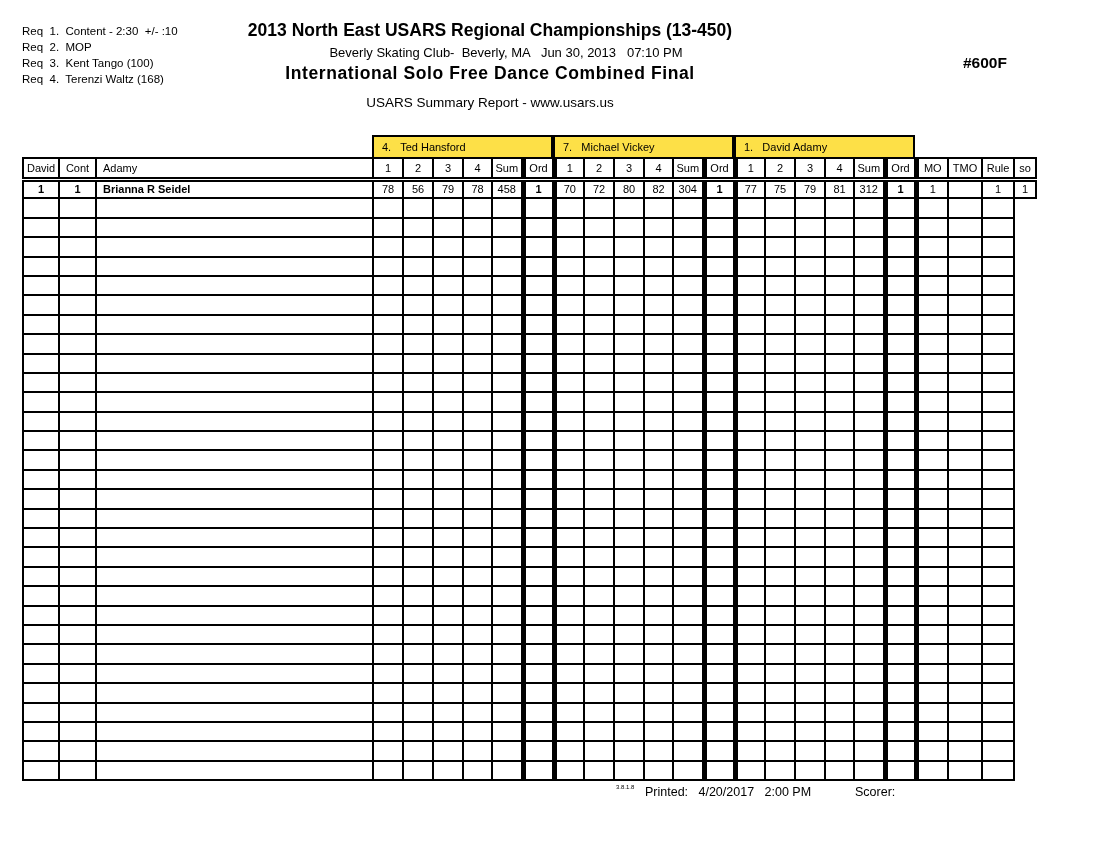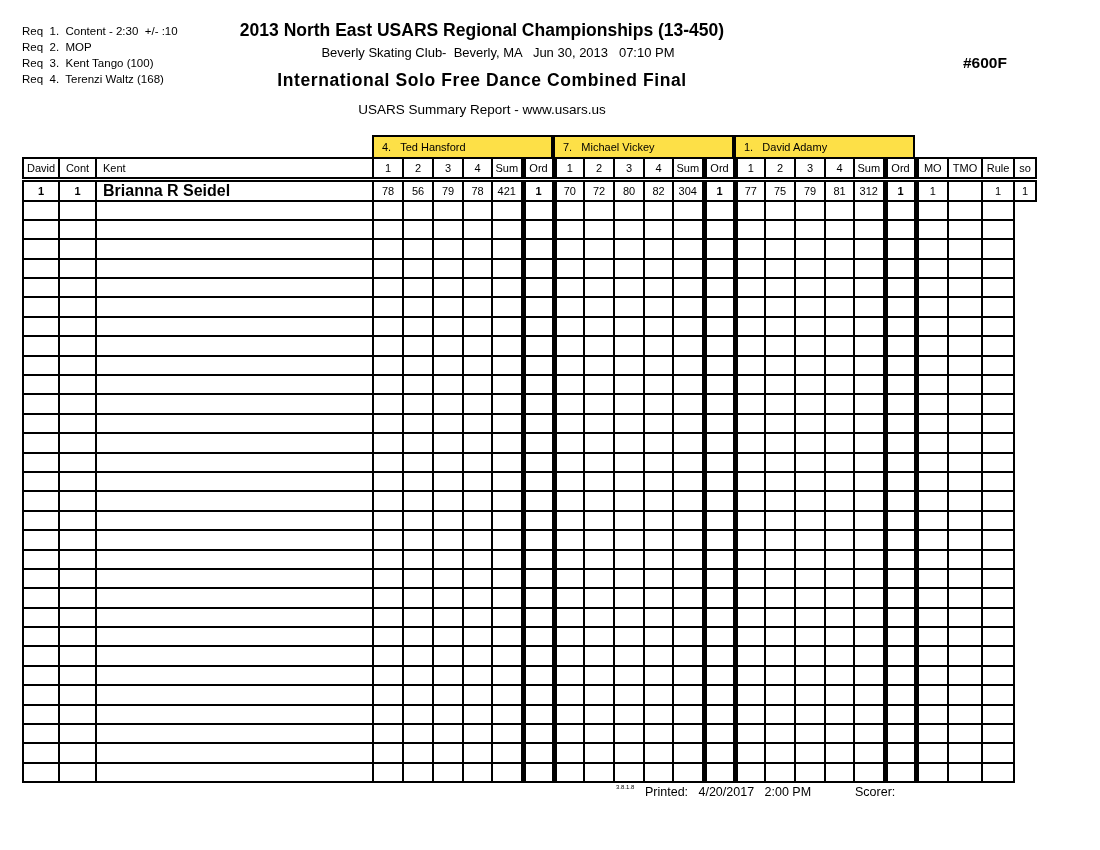--- a/index.html
+++ b/index.html
@@ -6,24 +6,24 @@
   html,body { background:#fff; }
   body {
     width:1100px; height:850px; position:relative;
     font-family:"Liberation Sans", sans-serif; color:#000;
     overflow:hidden;
   }
 
   .req-list { position:absolute; left:22px; top:23px; font-size:11.5px; line-height:16px; }
   .req-line { white-space:pre; }
 
-  .title-block { position:absolute; left:8px; top:20px; width:948px; text-align:center; }
+  .title-block { position:absolute; left:16px; top:20px; width:948px; text-align:center; }
   .t1 { font-size:17.5px; font-weight:bold; white-space:pre; }
   .t2 { font-size:13px; margin-top:4px; white-space:pre;padding-left:32px; }
-  .t3 { font-size:17.5px; font-weight:bold; letter-spacing:0.6px; margin-top:10px; white-space:pre; }
+  .t3 { font-size:17.5px; font-weight:bold; letter-spacing:0.6px; margin-top:3px; white-space:pre; }
   .t4 { font-size:13.5px; margin-top:11px; white-space:pre; }
 
   .event-number { position:absolute; left:963px; top:23px; font-size:15.5px; font-weight:bold;margin-top:31px; }
 
   .judge-box {
     position:absolute; top:135px; height:24px; width:181px;
     border:2px solid #000; background:#fde047;
     font-size:11px; padding:4px 0 0 8px; white-space:pre;
   }
   #jb0 { left:372px; } #jb1 { left:553px; } #jb2 { left:734px; }
@@ -31,21 +31,21 @@
   table.summary { position:absolute; left:22px; top:157px; border-collapse:collapse; table-layout:fixed; }
   .summary th, .summary td {
     border:2px solid #000; font-size:11px; font-weight:normal;
     text-align:center; padding:0; overflow:hidden; white-space:nowrap;
   }
   .summary th { height:21px; border-bottom:5px double #000; }
   .summary td { height:19.4px; }
   .summary .name-col { text-align:left; padding-left:6px; }
   .summary .ord { border-left:5px solid #000; border-right:5px solid #000; }
   .summary .b  { font-weight:bold; }
-  .summary .bn { font-weight:bold; font-size:16px;margin-left:22px; }
+  .summary .bn { font-weight:bold; font-size:11px;margin-left:22px; }
 
   .footer { position:absolute; left:0; top:784px; width:948px; height:16px; }
   .version { position:absolute; left:616px; top:0; font-size:6px; }
   .printed { position:absolute; left:645px; top:1px; font-size:12.5px; white-space:pre; }
   .scorer  { position:absolute; left:855px; top:1px; font-size:12.5px; }
 </style>
 </head>
 <body>
 
 <div class="req-list">
@@ -93,21 +93,21 @@
       <col style="width: 31px;">
       <col style="width: 32px;">
       <col style="width: 34px;">
       <col style="width: 32px;">
       <col style="width: 22px;">
     </colgroup>
     <thead>
       <tr>
         <th>David</th>
         <th>Cont</th>
-        <th class="name-col">Kent</th>
+        <th class="name-col">Adamy</th>
         <th>1</th>
         <th>2</th>
         <th>3</th>
         <th>4</th>
         <th>Sum</th>
         <th class="ord">Ord</th>
         <th>1</th>
         <th>2</th>
         <th>3</th>
         <th>4</th>
@@ -127,21 +127,21 @@
     </thead>
     <tbody>
       <tr>
         <td class="b">1</td>
         <td class="b">1</td>
         <td class="name-col bn">Brianna R Seidel</td>
         <td>78</td>
         <td>56</td>
         <td>79</td>
         <td>78</td>
-        <td>421</td>
+        <td>458</td>
         <td class="ord b">1</td>
         <td>70</td>
         <td>72</td>
         <td>80</td>
         <td>82</td>
         <td>304</td>
         <td class="ord b">1</td>
         <td>77</td>
         <td>75</td>
         <td>79</td>

